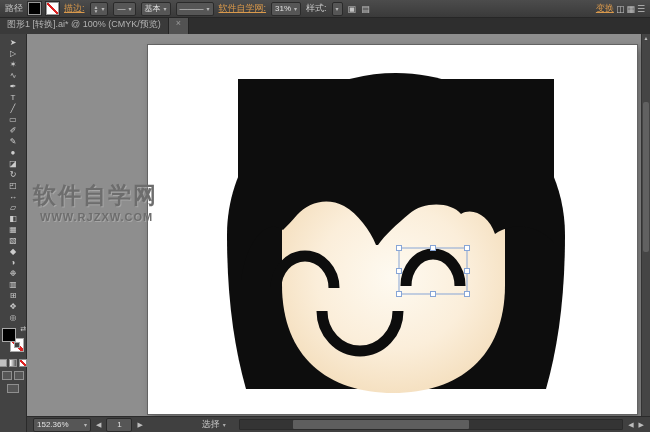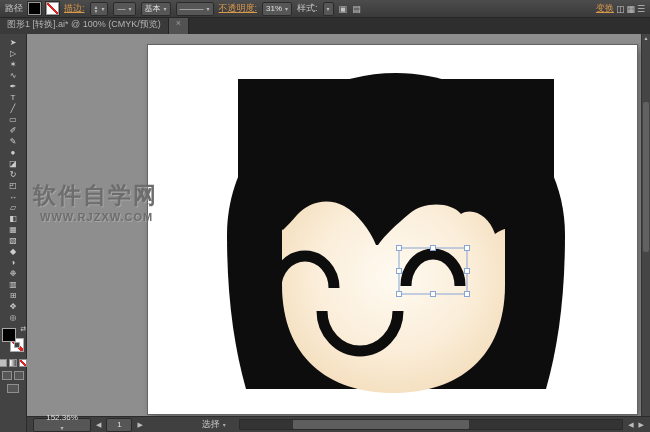--- a/index.html
+++ b/index.html
@@ -89,21 +89,21 @@
   .vs-arr{font-size:5px;color:#bbb;line-height:8px;cursor:pointer;}
   .vs-thumb{width:6px;height:150px;background:#616161;border-radius:2px;margin-top:60px;cursor:grab;}
   
   .status-bar{
     position:absolute;left:27px;right:0;bottom:0;height:16px;
     background:#404040;border-top:1px solid #2b2b2b;
     display:flex;align-items:center;gap:5px;
     padding:0 6px;box-sizing:border-box;
     font-size:9px;color:#c5c5c5;white-space:nowrap;
   }
-  .zoom-combo{width:50px;justify-content:flex-end;flex-direction:column;}
+  .zoom-combo{width:50px;justify-content:space-between;}
   .nav-btn{font-size:7px;color:#bdbdbd;cursor:pointer;}
   .ab-box{width:18px;justify-content:center;}
   .status-txt{margin-left:54px;display:flex;align-items:center;gap:3px;}
   .status-txt .arr{font-size:6px;color:#aaa;}
   .hscroll{flex:1;height:9px;background:#343434;border:1px solid #2a2a2a;border-radius:1px;position:relative;margin-left:8px;cursor:pointer;}
   .h-thumb{position:absolute;left:14%;top:0;height:100%;width:46%;background:#5e5e5e;border-radius:1px;cursor:grab;}
 </style>
 </head>
 <body>
 
@@ -124,21 +124,21 @@
     <span class="arr">▾</span>
   </span>
   <span class="combo">
     <span>基本</span>
     <span class="arr">▾</span>
   </span>
   <span class="combo">
     <span>———</span>
     <span class="arr">▾</span>
   </span>
-  <span class="link">不透明度:</span>
+  <span class="link">软件自学网:</span>
   <span class="combo">
     <span>31%</span>
     <span class="arr">▾</span>
   </span>
   <span>样式:</span>
   <span class="combo">
     <span class="arr">▾</span>
   </span>
   <span class="cb-icon">▣</span>
   <span class="cb-icon">▤</span>

